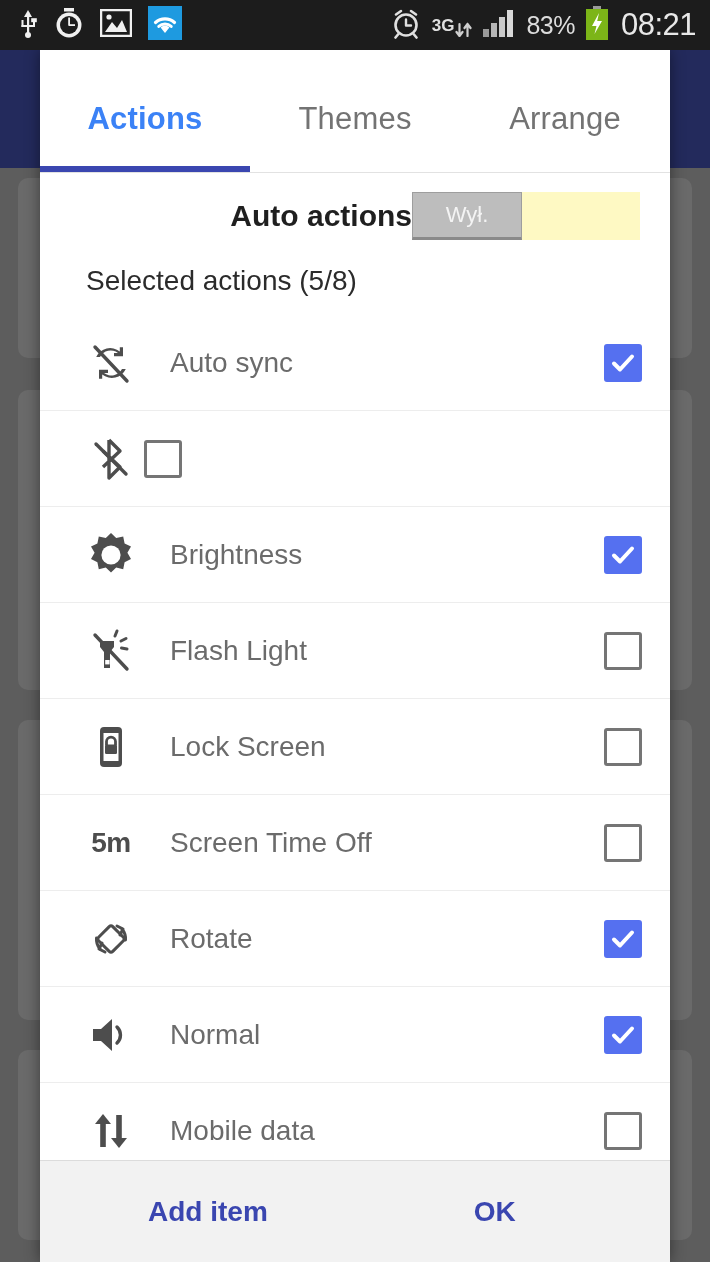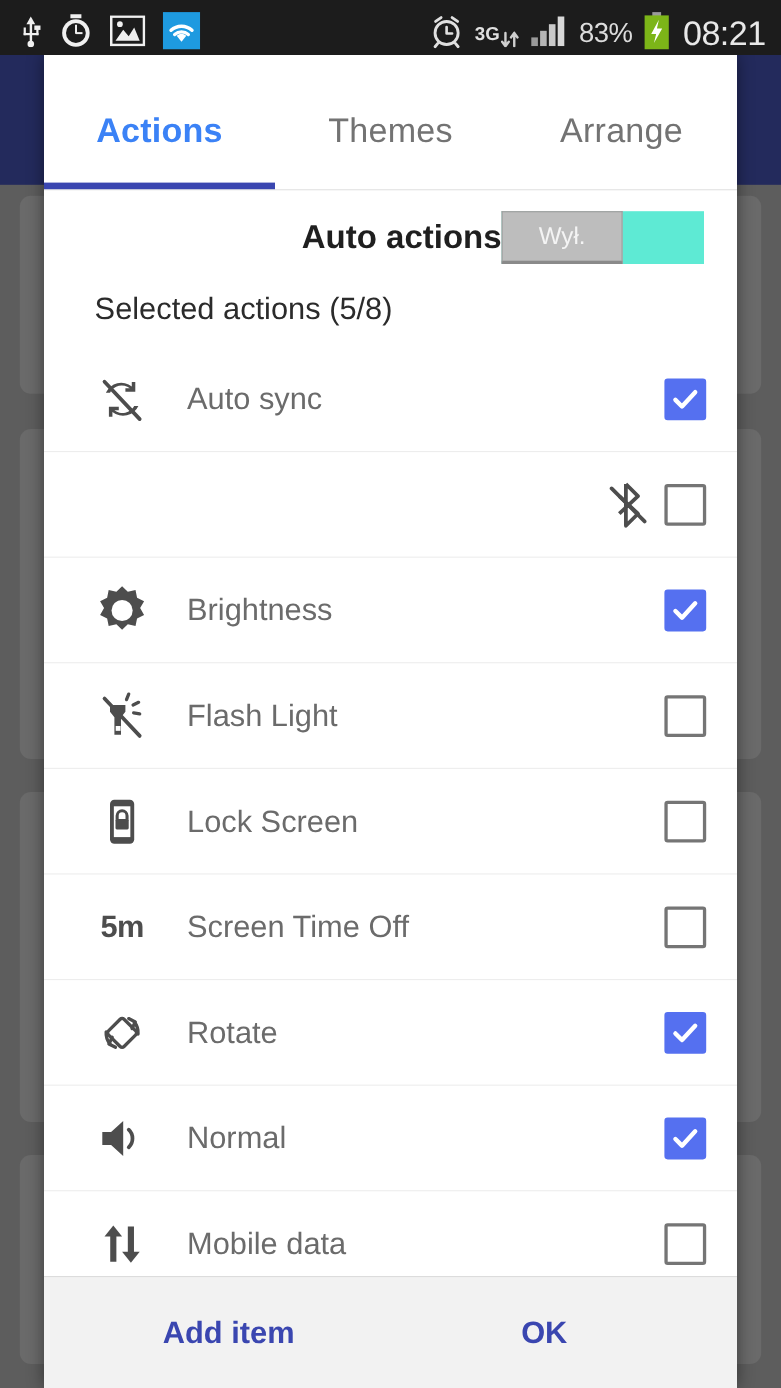--- a/index.html
+++ b/index.html
@@ -29,21 +29,21 @@
   #bg-card-3 { left: 18px;  top: 720px; width: 674px; height: 300px; }
   #bg-card-4 { left: 18px;  top: 1050px; width: 674px; height: 190px; }
 
   
   #statusbar {
     position: absolute;
     left: 0; top: 0;
     width: 710px; height: 50px;
     background: #1c1c1c;
     display: flex;
-    align-items: flex-end;
+    align-items: center;
     z-index: 40;
   }
   #status-left {
     display: flex;
     align-items: center;
     gap: 16px;
     padding-left: 18px;
     flex: 1;
   }
   #status-right {
@@ -139,23 +139,23 @@
     padding: 0 30px 0 32px;
     text-align: right;
   }
   #auto-actions-label {
     font-size: 30px;
     font-weight: bold;
     color: #1f1f1f;
     flex: 1;
   }
   #auto-actions-toggle {
-    width: 184px;
+    width: 228px;
     height: 48px;
-    background: #5eead4;
+    background: #fef9c3;
     position: relative;
     cursor: pointer;
   }
   #auto-actions-toggle-thumb {
     position: absolute;
     left: 0; top: 0;
     width: 110px;
     height: 48px;
     background: #bdbdbd;
     border: 1px solid #9e9e9e;
@@ -181,21 +181,20 @@
     overflow: hidden;
     background: #fff;
   }
   .action-row {
     height: 96px;
     display: flex;
     align-items: center;
     padding: 0 28px 0 38px;
     border-bottom: 1px solid #ededed;
     cursor: pointer;
-    justify-content: flex-end;
   }
   .action-row:last-child { border-bottom: none; }
   .action-icon {
     width: 66px;
     height: 62px;
     display: flex;
     align-items: center;
     justify-content: center;
     flex: 0 0 auto;
     color: #5a5a5a;

